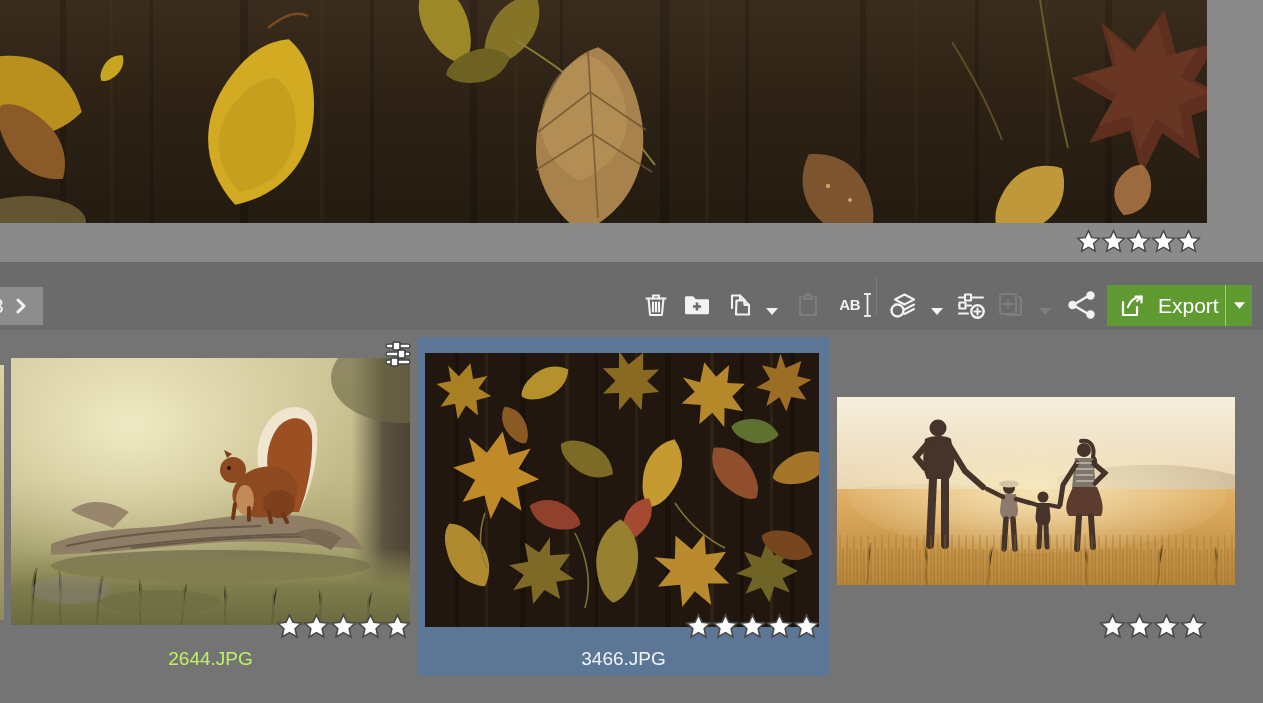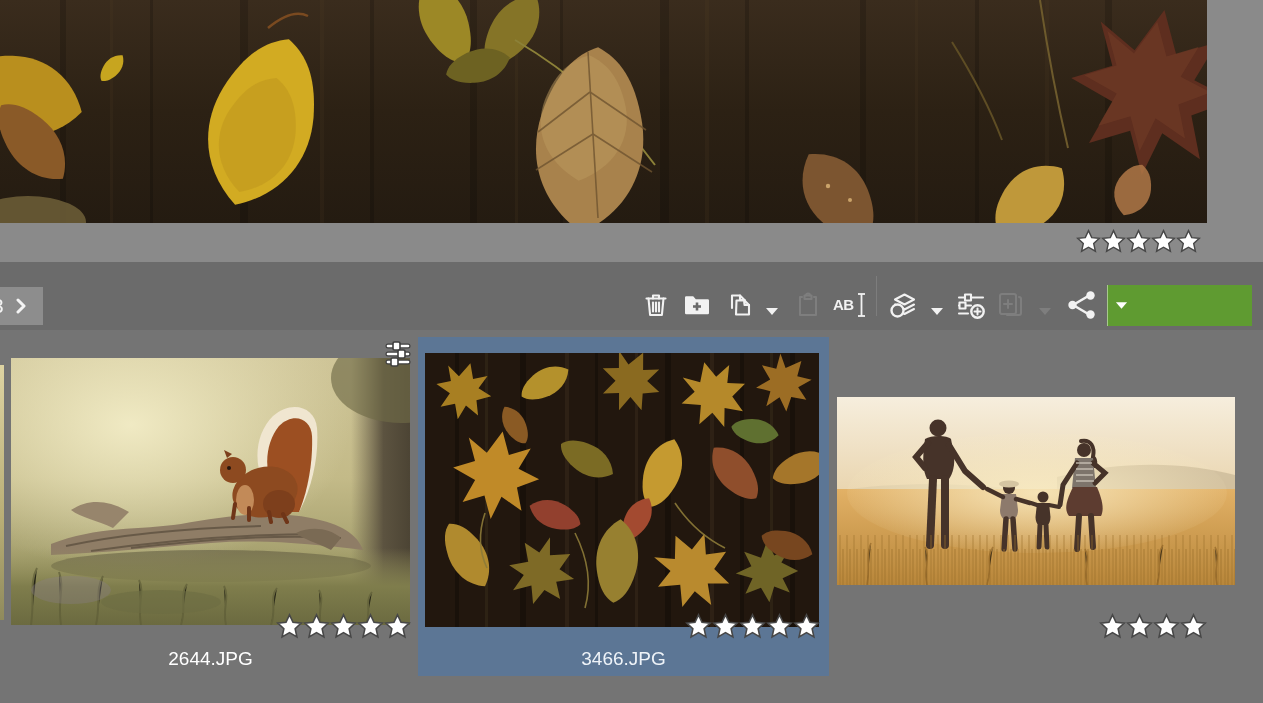--- a/index.html
+++ b/index.html
@@ -20,21 +20,21 @@
   .nav-num{font-size:21px;margin-left:-8px;color:#f4f4f4;}
   .nav-chev{width:16px;height:16px;margin-left:9px;}
   .tb-icon{position:absolute;top:28px;width:30px;height:30px;cursor:pointer;}
   .tb-icon svg{width:100%;height:100%;}
   .g{fill:none;stroke:#f2f2f2;stroke-width:2.1;stroke-linejoin:round;stroke-linecap:round;}
   .gf{fill:#f2f2f2;stroke:none;}
   .dis .g{stroke:#7e7e7e;}
   .dis .gf{fill:#7e7e7e;}
   .caret{position:absolute;top:40px;width:14px;height:9px;cursor:pointer;}
   .caret svg{width:100%;height:100%;}
-  .rename{display:flex;align-items:center;width:40px;color:#f2f2f2;}
+  .rename{display:flex;align-items:center;width:40px;color:#f2f2f2;justify-content:flex-end;}
   .rename .ab{font-size:15px;font-weight:bold;letter-spacing:-0.5px;line-height:30px;}
   .tb-sep{position:absolute;left:876px;top:14px;width:1px;height:40px;background:#7d7d7d;}
   .export-btn{position:absolute;left:1107px;top:23px;width:145px;height:41px;background:#5f9b31;
               display:flex;align-items:center;color:#fff;cursor:pointer;}
   .export-main{display:flex;align-items:center;flex:1;height:100%;}
   .export-main svg{width:26px;height:26px;margin-left:13px;}
   .export-label{font-size:21px;margin-left:12px;color:#fff;}
   .export-caret{width:26px;height:100%;border-left:1px solid rgba(255,255,255,.45);
                 display:flex;align-items:center;justify-content:center;}
   .export-caret svg{width:13px;height:9px;}
@@ -42,21 +42,21 @@
   
   .filmstrip{position:absolute;left:0;top:330px;width:1263px;height:373px;background:#747474;}
   .sliver{position:absolute;left:0;top:35px;width:4px;height:255px;
           background:linear-gradient(#ddd3a2,#b9ae76 60%,#8f8a5c);}
   .cell{position:absolute;top:7px;height:339px;cursor:pointer;}
   .cell.selected{background:#5c7695;}
   .thumb-img{position:absolute;overflow:hidden;}
   .cell-stars{position:absolute;top:276px;display:flex;cursor:pointer;}
   .cell-stars .star{width:27px;height:27px;}
   .cell-name{position:absolute;top:311px;left:0;width:100%;text-align:center;
-             font-size:19px;color:#ffffff;}
+             font-size:19px;color:#bef264;}
   .cell.selected .cell-name{color:#eef3f8;text-align:center;}
   .badge{position:absolute;left:381px;top:3px;width:28px;height:28px;cursor:pointer;}
 </style>
 </head>
 <body>
 
 <div class="app">
 
   <svg width="0" height="0" style="position:absolute">
     <defs>
@@ -272,20 +272,31 @@
             <path d="M7,16 L24,6"></path>
             <path d="M7,16 L24,26"></path>
           </g>
         <circle cx="6.5" cy="16" r="4.2" class="gf"></circle>
         <circle cx="24.5" cy="6.5" r="4.2" class="gf"></circle>
         <circle cx="24.5" cy="25.5" r="4.2" class="gf"></circle>
       </svg>
     </span>
 
     <div class="export-btn">
+      <div class="export-main">
+        <svg viewBox="0 0 26 26">
+          <g fill="none" stroke="#fff" stroke-width="2.2" stroke-linecap="round" stroke-linejoin="round">
+            <path d="M3,9 v13 h14 v-8"></path>
+            <path d="M8,14 C10,8 14,4.5 20,4"></path>
+            <path d="M15.5,3.5 h6 v6" fill="none"></path>
+            <path d="M21.5,3.5 L17,8"></path>
+          </g>
+        </svg>
+        <span class="export-label">Export</span>
+      </div>
       <div class="export-caret">
         <svg viewBox="0 0 14 9">
           <polygon points="1,1 13,1 7,8" fill="#fff"></polygon>
         </svg>
       </div>
     </div>
   </div>
 
   <div class="filmstrip">
 

